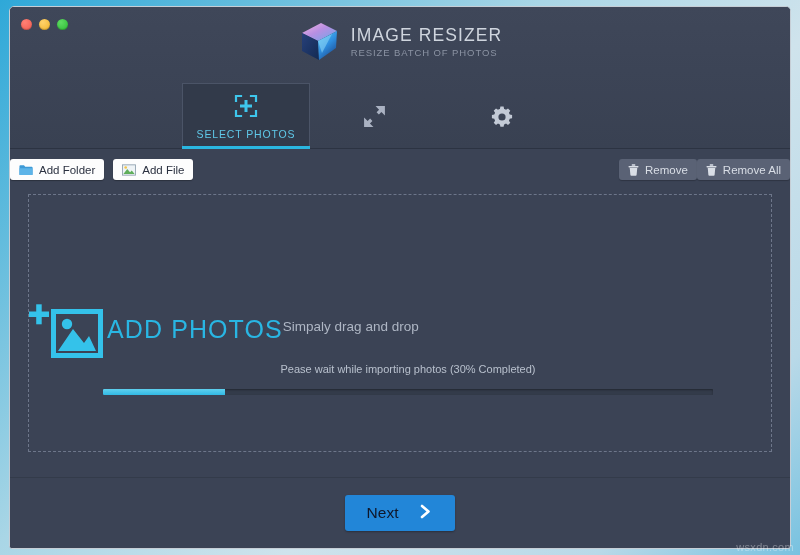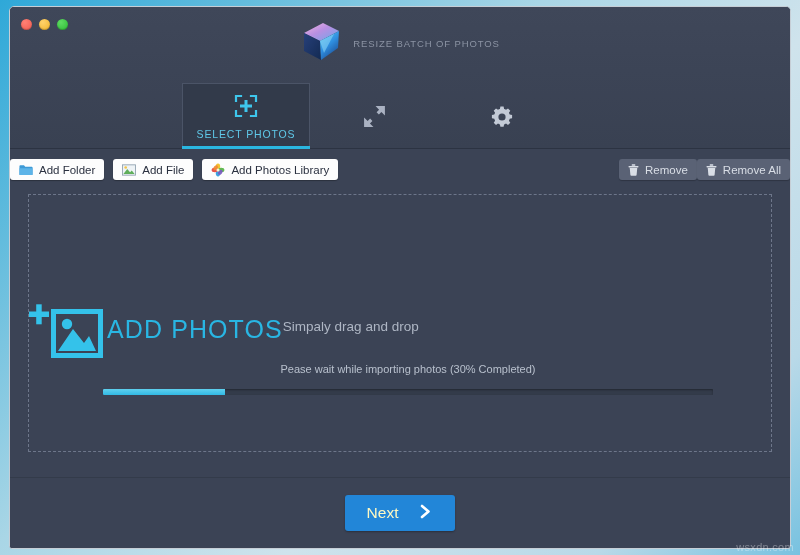--- a/index.html
+++ b/index.html
@@ -234,21 +234,21 @@
     display: flex;
     align-items: center;
     justify-content: center;
   }
   .next-btn {
     width: 110px;
     height: 36px;
     background: #2286d8;
     border: none;
     border-radius: 3px;
-    color: #fef9c3;
+    color: #0f172a;
     font-size: 15.5px;
     display: inline-flex;
     align-items: center;
     justify-content: center;
     gap: 20px;
     cursor: pointer;
     box-shadow: 0 1px 2px rgba(0,0,0,0.3);
     font-family: "Liberation Sans", sans-serif;
   }
 
@@ -296,20 +296,21 @@
                 <stop offset="1" stop-color="#132a52"></stop>
               </linearGradient>
             </defs>
             <path d="M4 13 L23 3 L39 11 L20 21 Z" fill="url(#gemTop)"></path>
             <path d="M4 13 L20 21 L21 40 L4 31 Z" fill="url(#gemSide)"></path>
             <path d="M20 21 L39 11 L38 28 L21 40 Z" fill="url(#gemFace)"></path>
             <path d="M20 21 L34 14 L24 33 Z" fill="#8fd8f7" opacity="0.55"></path>
           </svg>
         </span>
         <span class="brand-text">
+          <div class="brand-title">IMAGE RESIZER</div>
           <div class="brand-sub">RESIZE BATCH OF PHOTOS</div>
         </span>
       </div>
 
       <div class="tabs">
 
         <div class="tab active">
           <span class="tab-icon">
             <svg width="24" height="24" viewBox="0 0 24 24" fill="none" stroke="#3ec6ec" stroke-width="2.2" stroke-linecap="square">
               <path d="M2 7 V2 H7"></path>
@@ -361,34 +362,20 @@
           <span class="btn-ico">
             <svg width="14" height="12" viewBox="0 0 16 13">
               <rect x="0.6" y="0.6" width="14.8" height="11.8" fill="#eef3f6" stroke="#8fa0ae" stroke-width="1"></rect>
               <path d="M1.6 11 L6 5.4 L9.2 9.2 L11.2 7 L14.4 11 Z" fill="#5fae5a"></path>
               <circle cx="4.2" cy="3.6" r="1.5" fill="#f2c44a"></circle>
             </svg>
           </span>
           <span>Add File</span>
         </button>
 
-        <button class="btn btn-light">
-          <span class="btn-ico">
-            <svg width="14" height="14" viewBox="0 0 16 16">
-              <ellipse cx="8" cy="4.3" rx="2.5" ry="3.6" fill="#f2c230"></ellipse>
-              <ellipse cx="8" cy="11.7" rx="2.5" ry="3.6" fill="#3fa2e0"></ellipse>
-              <ellipse cx="4.3" cy="8" rx="3.6" ry="2.5" fill="#e8544a"></ellipse>
-              <ellipse cx="11.7" cy="8" rx="3.6" ry="2.5" fill="#63bb52"></ellipse>
-              <ellipse cx="5.4" cy="5.4" rx="3.2" ry="2.2" transform="rotate(-45 5.4 5.4)" fill="#ef8b35" opacity="0.92"></ellipse>
-              <ellipse cx="10.6" cy="10.6" rx="3.2" ry="2.2" transform="rotate(-45 10.6 10.6)" fill="#7a5bc0" opacity="0.92"></ellipse>
-              <circle cx="8" cy="8" r="1.8" fill="#fdf3d0"></circle>
-            </svg>
-          </span>
-          <span>Add Photos Library</span>
-        </button>
 
       </div>
 
       <div class="toolbar-right">
 
         <button class="btn btn-dark">
           <span class="btn-ico">
             <svg width="11" height="12" viewBox="0 0 12 13" fill="#d9dee6">
               <rect x="4" y="0.3" width="4" height="1.5" rx="0.4"></rect>
               <rect x="0.6" y="2" width="10.8" height="1.7" rx="0.5"></rect>

